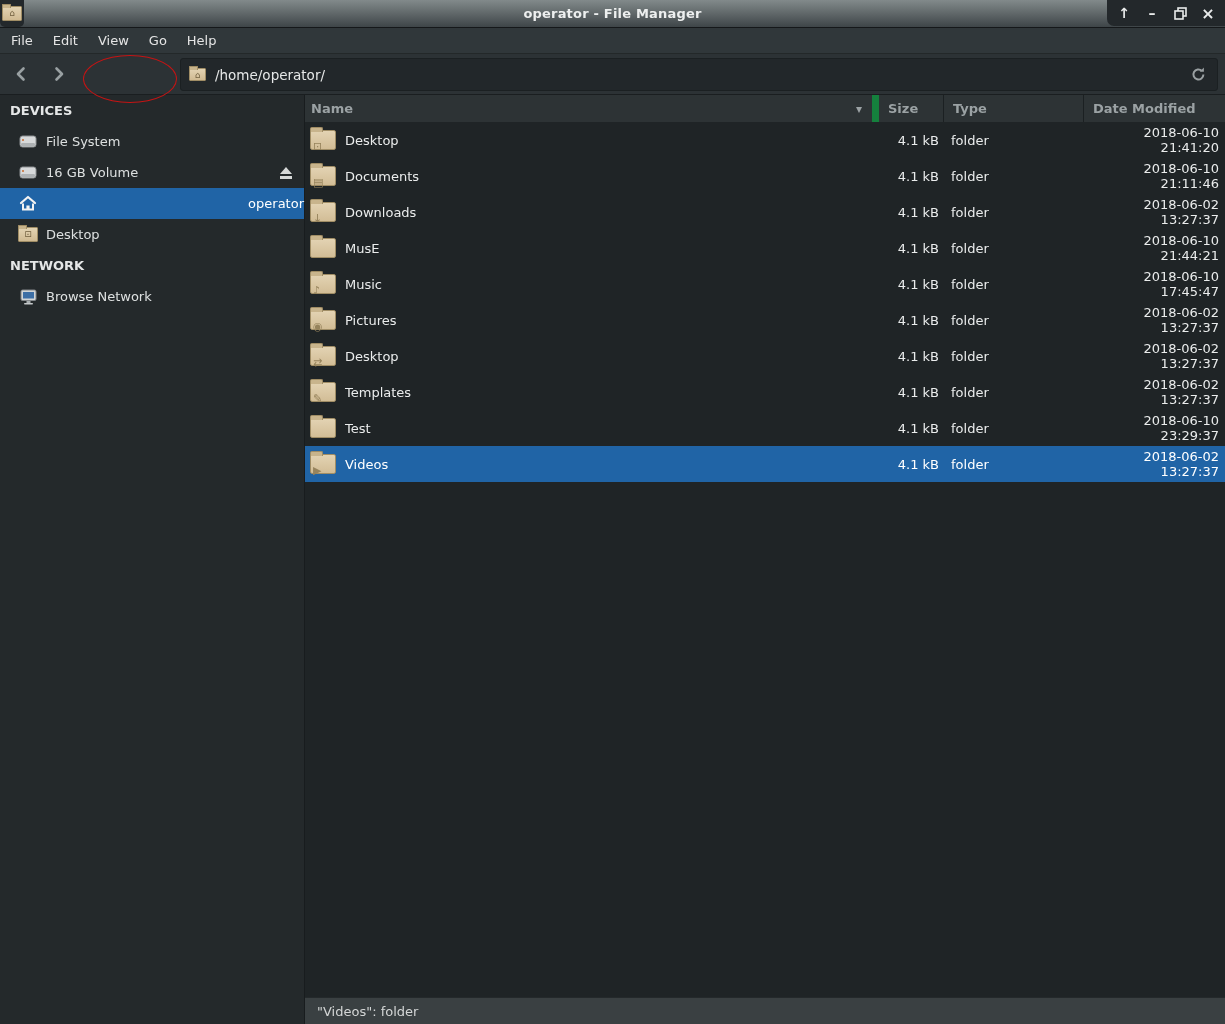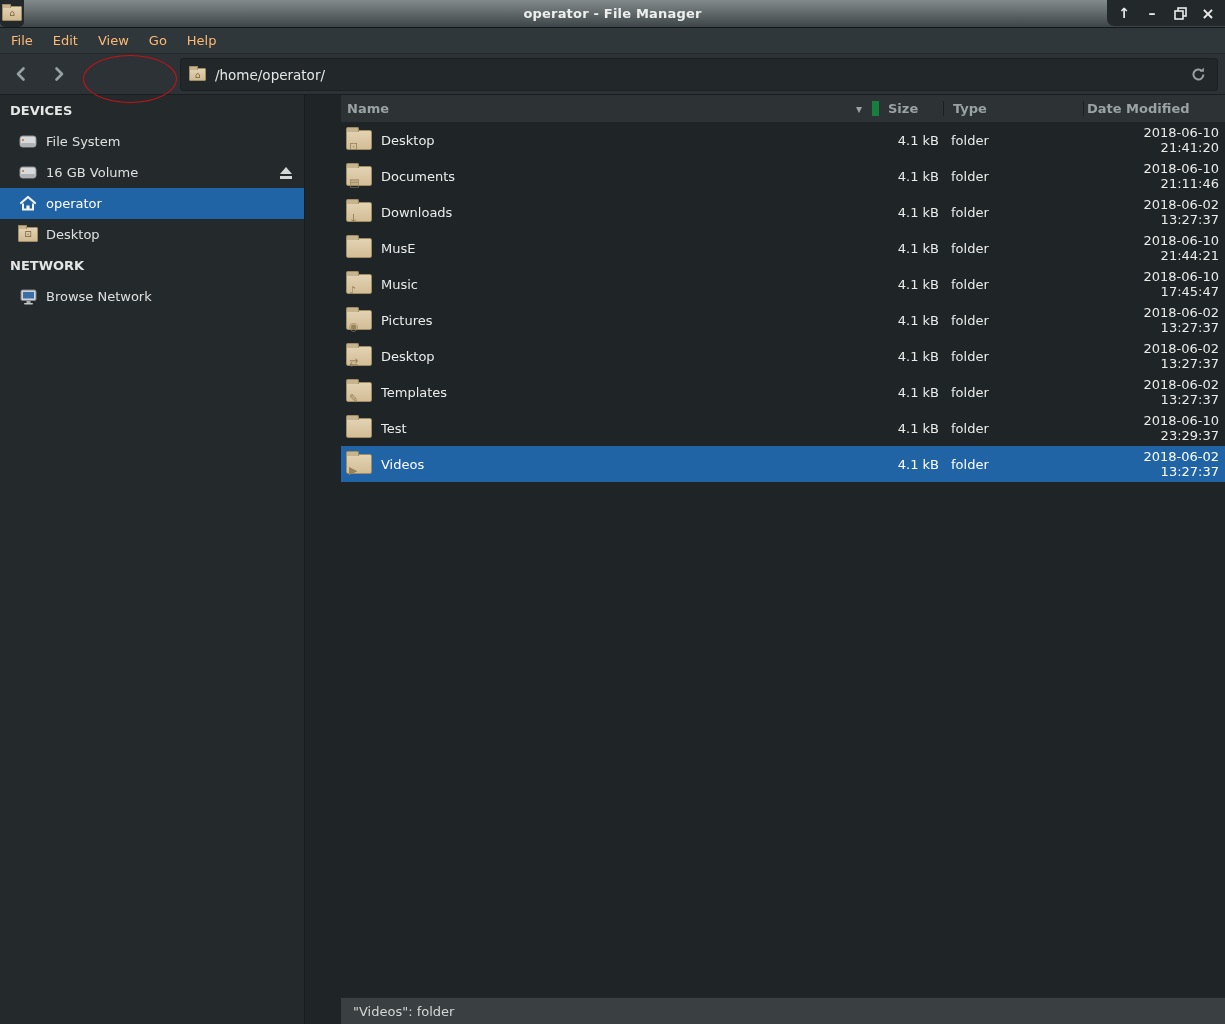--- a/index.html
+++ b/index.html
@@ -18,21 +18,21 @@
                  border-radius:0 0 5px 5px; display:flex; align-items:center; justify-content:center; }
   .winbtns { position:absolute; right:0; top:0; width:118px; height:26px; background:#23282b;
              border-radius:0 0 0 7px; display:flex; align-items:center; justify-content:flex-end;
              gap:6px; padding-right:6px; }
   .winbtn { width:22px; height:22px; display:flex; align-items:center; justify-content:center;
             color:#e9ebeb; font-weight:bold; font-size:14px; cursor:default; }
 
   
   .menubar { height:26px; flex:0 0 26px; background:#30373a; display:flex; align-items:center;
              padding-left:1px; border-bottom:1px solid #232829; }
-  .menu-item { padding:0 10px; height:26px; line-height:26px; color:#fdba74; }
+  .menu-item { padding:0 10px; height:26px; line-height:26px; color:#e5e5e5; }
 
   
   .toolbar { position:relative; height:41px; flex:0 0 41px; background:#2c3235;
              display:flex; align-items:center; border-bottom:1px solid #1a1e20; }
   .navbtn { width:34px; height:34px; margin-left:4px; display:flex; align-items:center; justify-content:center; }
   .pathbar { position:absolute; left:180px; right:7px; top:4px; height:33px; background:#22272a;
              border:1px solid #1b2022; border-radius:3px; display:flex; align-items:center; padding:0 8px; }
   .path-text { color:#e6e8e8; font-size:13.5px; margin-left:9px; flex:1; }
 
   
@@ -47,42 +47,42 @@
                       background:#c8b48c; border:1px solid #a08d65; border-bottom:none; border-radius:1px 1px 0 0; }
   .emblem-c { position:absolute; left:0; right:0; top:0px; text-align:center; font-size:9px;
               line-height:12px; color:#71603f; }
   .ficon-md { width:20px; height:15px; flex:0 0 20px; }
 
   
   .red-ellipse { position:absolute; left:83px; top:55px; width:94px; height:48px;
                  border:1.6px solid #c41414; border-radius:50%; z-index:60; pointer-events:none; }
 
   
-  .body { flex:1; display:flex; min-height:0;gap:36px; }
+  .body { flex:1; display:flex; min-height:0; }
   .sidebar { width:305px; flex:0 0 305px; background:#24292b; border-right:1px solid #181c1e; padding-top:0; }
   .side-header { height:31px; line-height:31px; padding-left:10px; font-weight:bold; color:#e5e7e7; }
   .side-item { height:31px; display:flex; align-items:center; padding-left:18px; color:#dde0e0; }
   .side-item .sicon { width:20px; height:20px; margin-right:8px; display:flex; align-items:center; justify-content:center; }
-  .side-item.selected { background:#2064a6; color:#ffffff; }
+  .side-item.selected { background:#2064a6; color:#ffffff;justify-content:space-between; }
   .eject { margin-left:auto; margin-right:10px; width:16px; height:14px; position:relative; }
   .eject::before { content:""; position:absolute; left:2px; top:1px; border-left:6px solid transparent;
                    border-right:6px solid transparent; border-bottom:7px solid #d6d8d8; }
   .eject::after { content:""; position:absolute; left:2px; top:10px; width:12px; height:3px; background:#d6d8d8; }
 
   .main { flex:1; display:flex; flex-direction:column; min-width:0; background:#1f2426; }
 
   
-  .thead { height:27px; flex:0 0 27px; background:#2d3335; display:flex; color:#9ba2a4; font-weight:bold;align-items:center; }
+  .thead { height:27px; flex:0 0 27px; background:#2d3335; display:flex; color:#9ba2a4; font-weight:bold; }
   .th { display:flex; align-items:center; }
   .th-name { flex:1; padding-left:6px; }
   .th-name .spacer { flex:1; }
   .sort-ind { color:#9ba2a4; font-size:12px; margin-right:10px; }
   .th-size { width:71px; flex:0 0 71px; border-left:7px solid #15803d; padding-left:9px; }
   .th-type { width:140px; flex:0 0 140px; border-left:1px solid #1b2022; padding-left:9px; }
-  .th-date { width:142px; flex:0 0 142px; border-left:1px solid #1b2022; padding-left:3px; }
+  .th-date { width:142px; flex:0 0 142px; border-left:1px solid #1b2022; padding-left:9px; }
 
   .tbody { flex:1; overflow:hidden; }
   .row { height:36px; display:flex; align-items:center; color:#eaecec; }
   .row.selected { background:#2064a6; color:#ffffff; }
   .cell-name { flex:1; display:flex; align-items:center; padding-left:5px; min-width:0; }
   .cell-name .label { margin-left:9px; }
   .cell-size { width:71px; flex:0 0 71px; text-align:right; padding-right:4px; }
   .cell-type { width:140px; flex:0 0 140px; padding-left:8px; }
   .cell-date { width:142px; flex:0 0 142px; text-align:right; padding-right:6px; }
 

